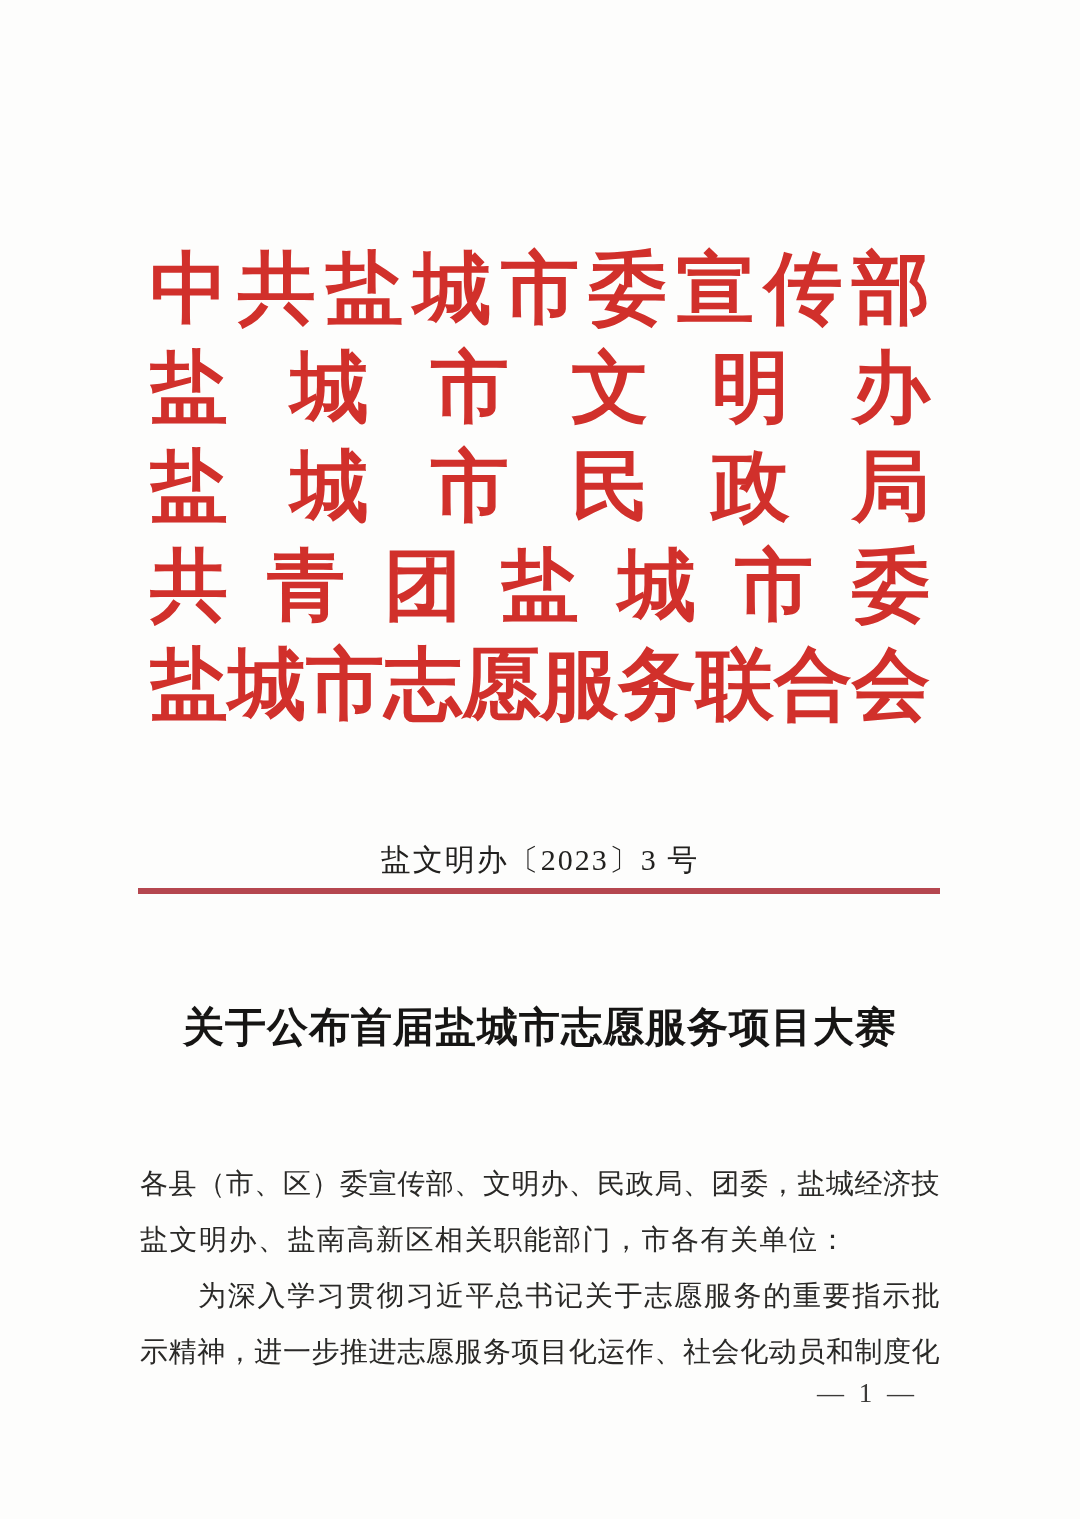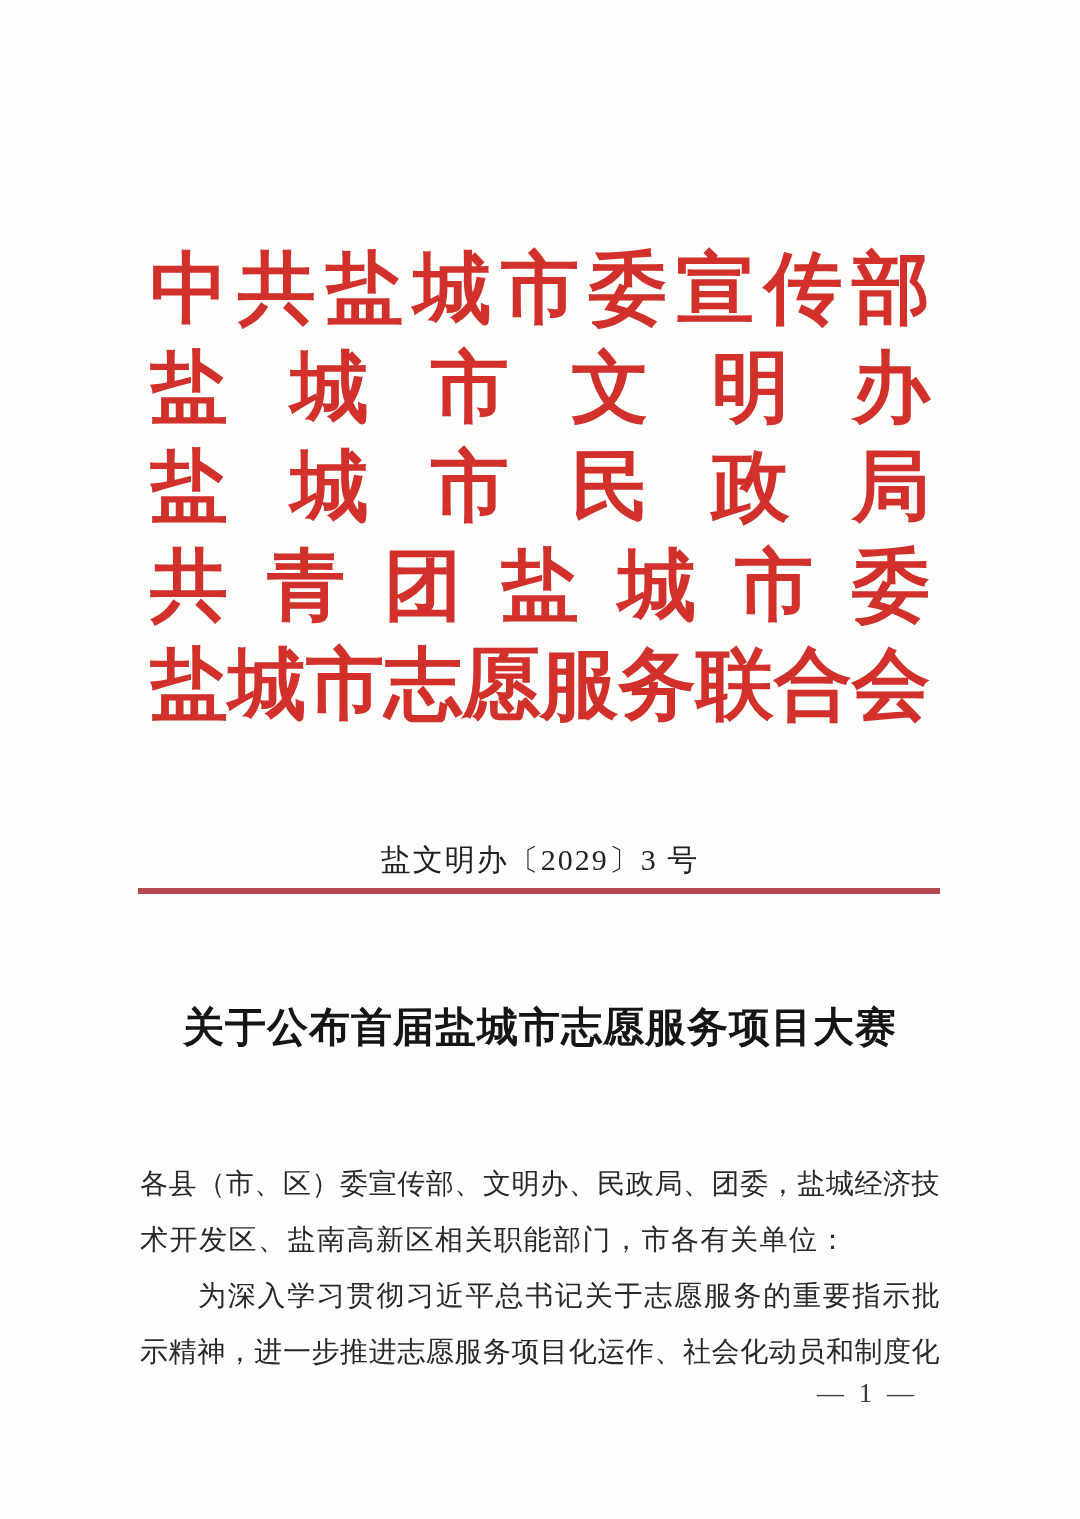--- a/index.html
+++ b/index.html
@@ -156,21 +156,21 @@
         <span>志</span>
         <span>愿</span>
         <span>服</span>
         <span>务</span>
         <span>联</span>
         <span>合</span>
         <span>会</span>
       </div>
   </div>
 
-  <div class="doc-number">盐文明办〔2029〕3 号</div>
+  <div class="doc-number">盐文明办〔2023〕3 号</div>
 
   <div class="red-rule"></div>
 
   <div class="doc-title">
     <div>关于公布首届盐城市志愿服务项目大赛</div>
   </div>
 
   <div class="doc-body">
     <div class="body-line justified">
         <span>各</span>
@@ -195,21 +195,21 @@
         <span>、</span>
         <span>团</span>
         <span>委</span>
         <span>，</span>
         <span>盐</span>
         <span>城</span>
         <span>经</span>
         <span>济</span>
         <span>技</span>
       </div>
-    <div class="body-line natural">术开发区、盐南高新区相关职能部门，市各有关单位：</div>
+    <div class="body-line natural">盐文明办、盐南高新区相关职能部门，市各有关单位：</div>
     <div class="body-line justified indented">
         <span>为</span>
         <span>深</span>
         <span>入</span>
         <span>学</span>
         <span>习</span>
         <span>贯</span>
         <span>彻</span>
         <span>习</span>
         <span>近</span>

